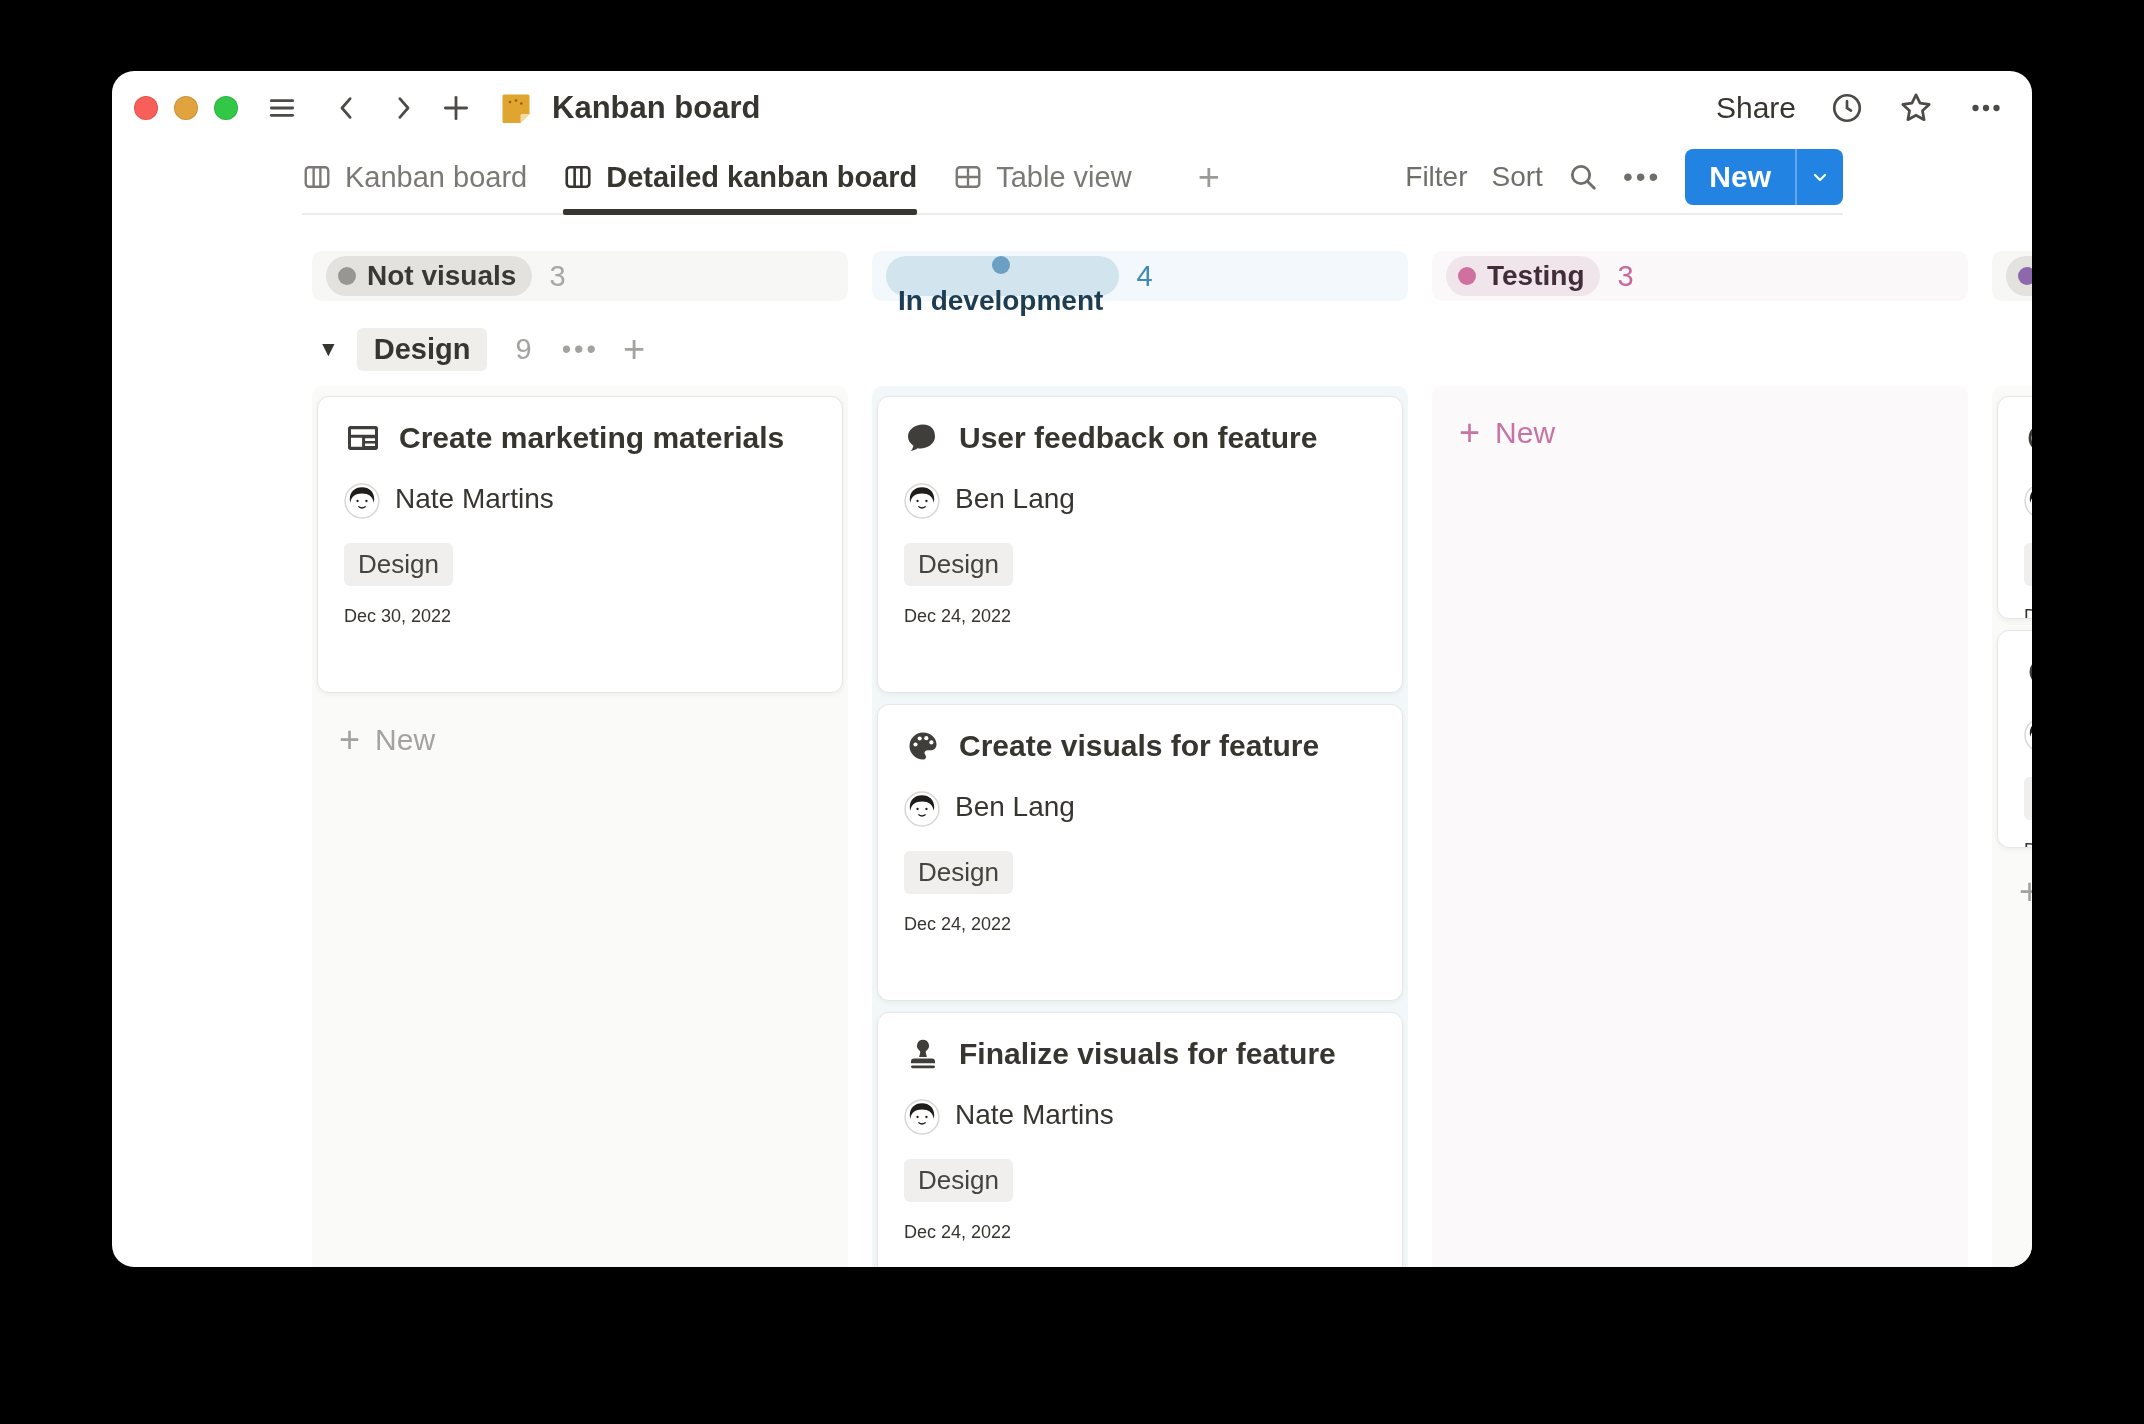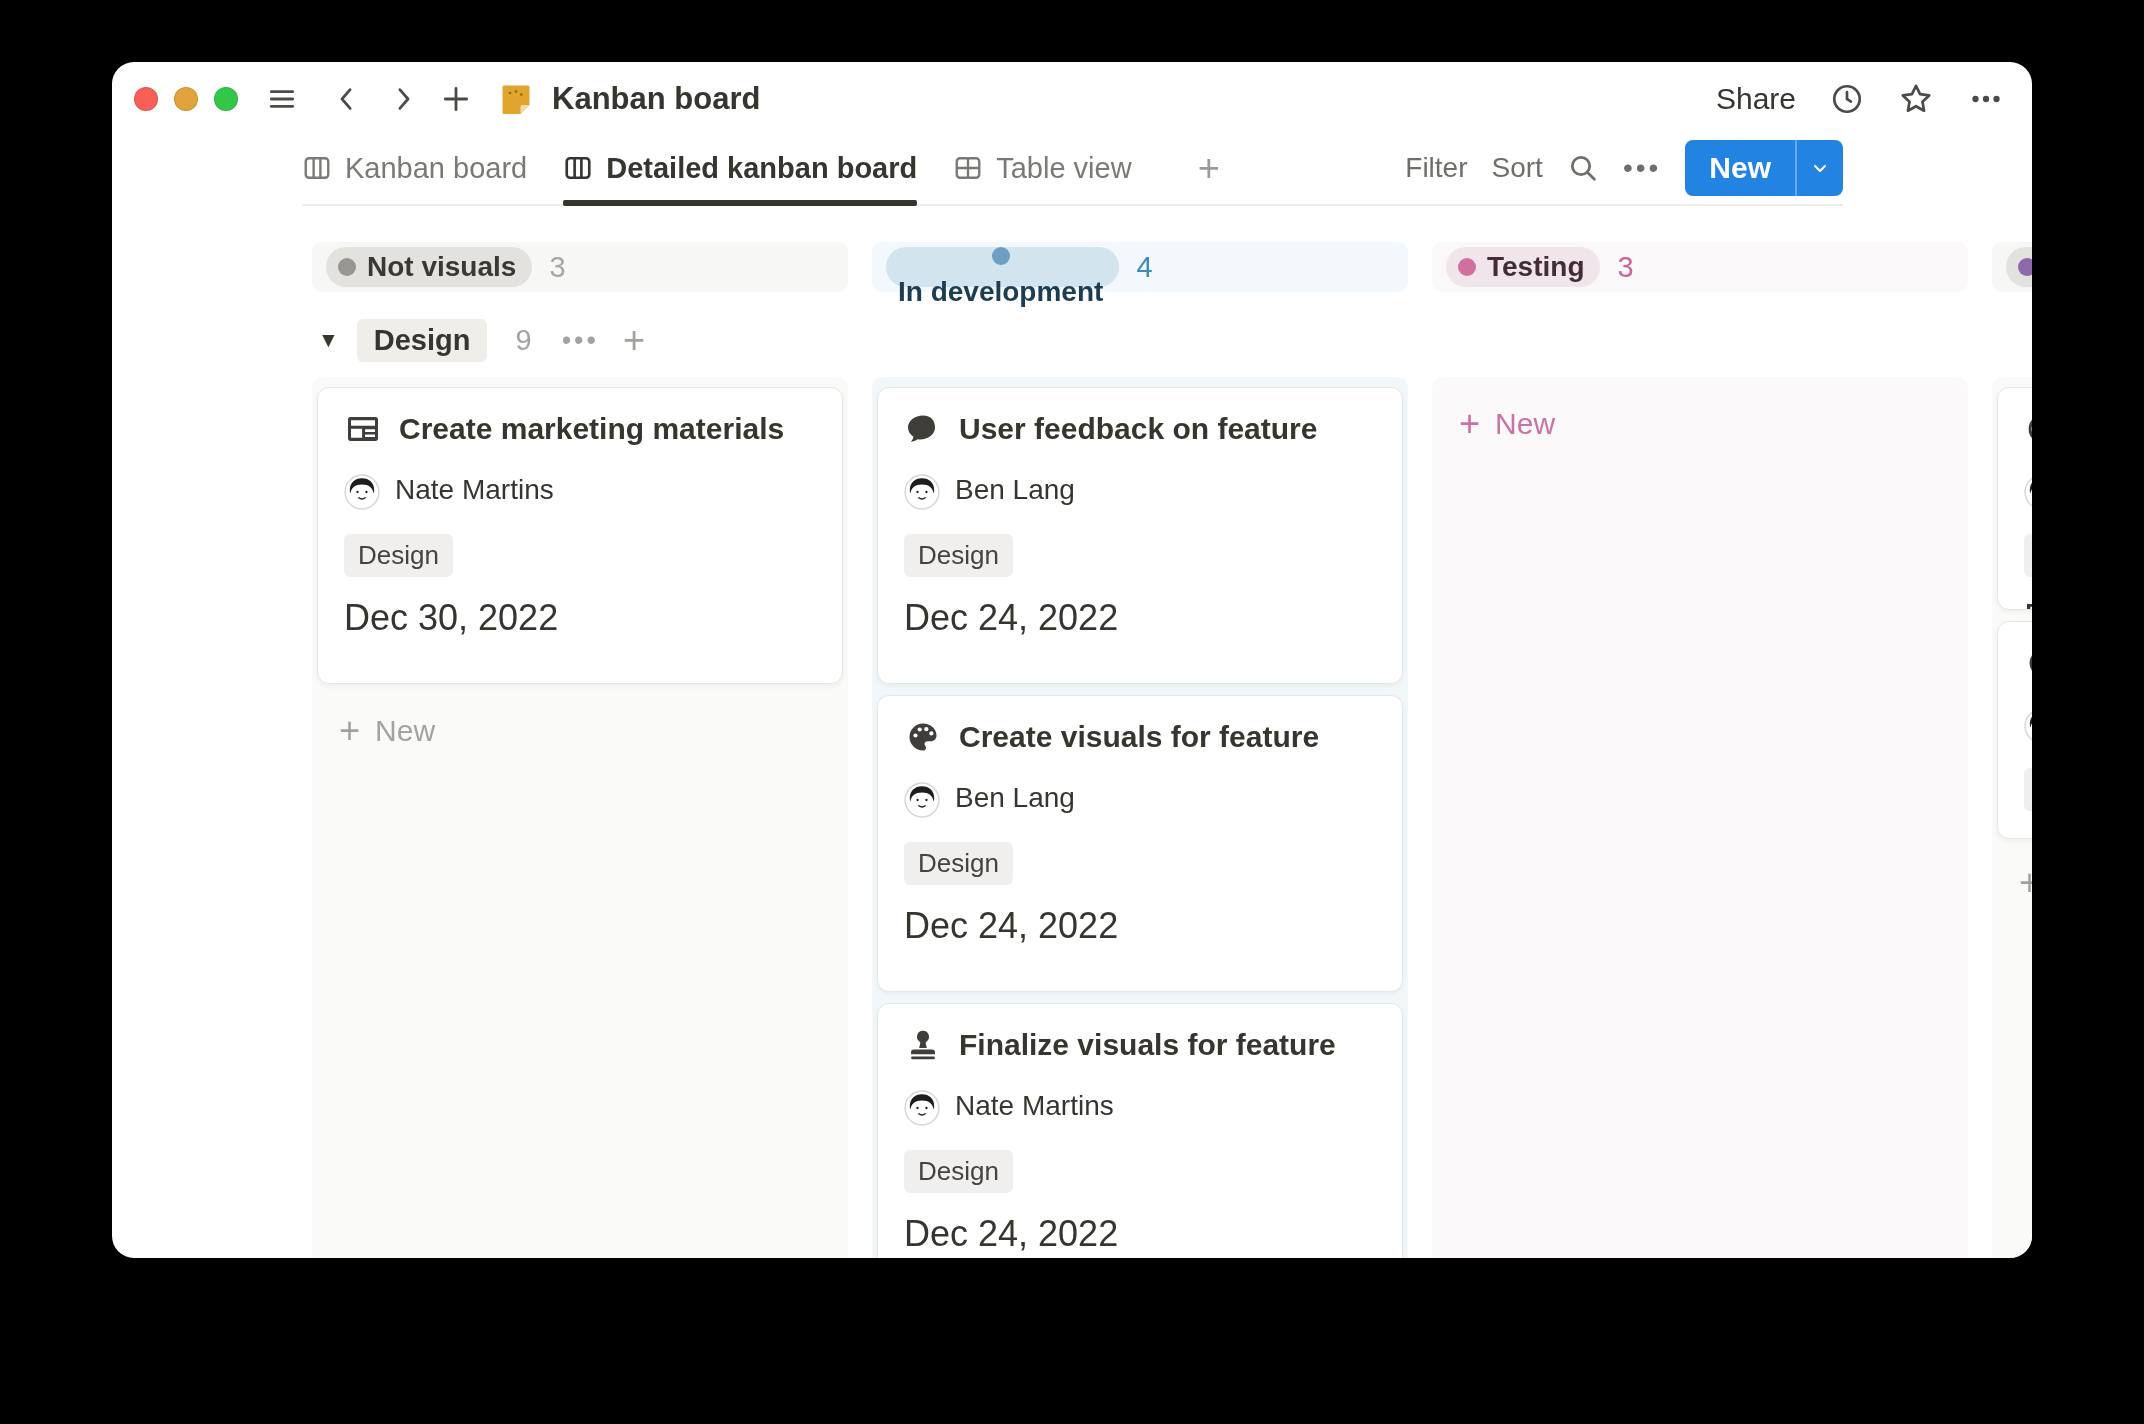--- a/index.html
+++ b/index.html
@@ -3,21 +3,21 @@
 <meta charset="utf-8">
 <style>
   html,body{margin:0;padding:0;}
   body{
     width:2144px;height:1424px;background:#000;
     font-family:"Liberation Sans","DejaVu Sans",sans-serif;
     color:#37352F;overflow:hidden;position:relative;
     -webkit-font-smoothing:antialiased;
   }
   .window{
-    position:absolute;left:112px;top:62px;width:1920px;height:1196px;
+    position:absolute;left:112px;top:71px;width:1920px;height:1196px;
     background:#fff;border-radius:22px;overflow:hidden;
     box-shadow:0 34px 90px rgba(0,0,0,.65);
   }
   
   .titlebar{position:absolute;top:0;left:0;right:0;height:74px;display:flex;align-items:center;padding:0 28px 0 22px;}
   .light{width:24px;height:24px;border-radius:50%;box-shadow:inset 0 0 0 1px rgba(0,0,0,.10);}
   .light+.light{margin-left:16px;}
   .tb-ic{display:flex;align-items:center;justify-content:center;color:#4C4B47;cursor:default;}
   .ic-menu{margin-left:28px;}
   .ic-back{margin-left:34px;}
@@ -69,21 +69,21 @@
   .card{background:#fff;border:1px solid #E7E6E4;border-radius:12px;box-shadow:0 2px 5px rgba(15,15,15,.05);
         padding:22px 26px;height:297px;box-sizing:border-box;margin:0 2px 11px 2px;overflow:hidden;cursor:pointer;}
   .trow{display:flex;align-items:center;gap:17px;margin-bottom:26px;}
   .cicon{width:38px;height:38px;flex:0 0 auto;display:flex;align-items:center;justify-content:center;}
   .ctitle{font-size:30px;font-weight:600;color:#37352F;white-space:nowrap;}
   .prow{display:flex;align-items:flex-start;gap:15px;margin-bottom:24px;}
   .avatar{width:36px;height:36px;flex:0 0 auto;}
   .pname{font-size:28px;color:#37352F;white-space:nowrap;}
   .tagrow{margin-bottom:20px;}
   .tag{display:inline-block;background:#F0EFED;border-radius:6px;padding:6px 14px;font-size:26px;color:#44433E;}
-  .cdate{font-size:36px;color:#37352F;white-space:nowrap;}
+  .cdate{font-size:18px;color:#37352F;white-space:nowrap;}
   .c3 .card:nth-of-type(1){height:223px;}
   .c3 .card:nth-of-type(2){height:218px;}
   .newrow{display:flex;align-items:center;gap:15px;font-size:30px;padding:6px 24px;cursor:pointer;white-space:nowrap;}
   .newrow .np{font-size:36px;font-weight:300;line-height:1;}
   .mt-c0{margin-top:23px;} .mt-c1{margin-top:30px;} .mt-c2{margin-top:13px;} .mt-c3{margin-top:20px;}
   svg{display:block;}
 </style>
 </head>
 <body>
 

